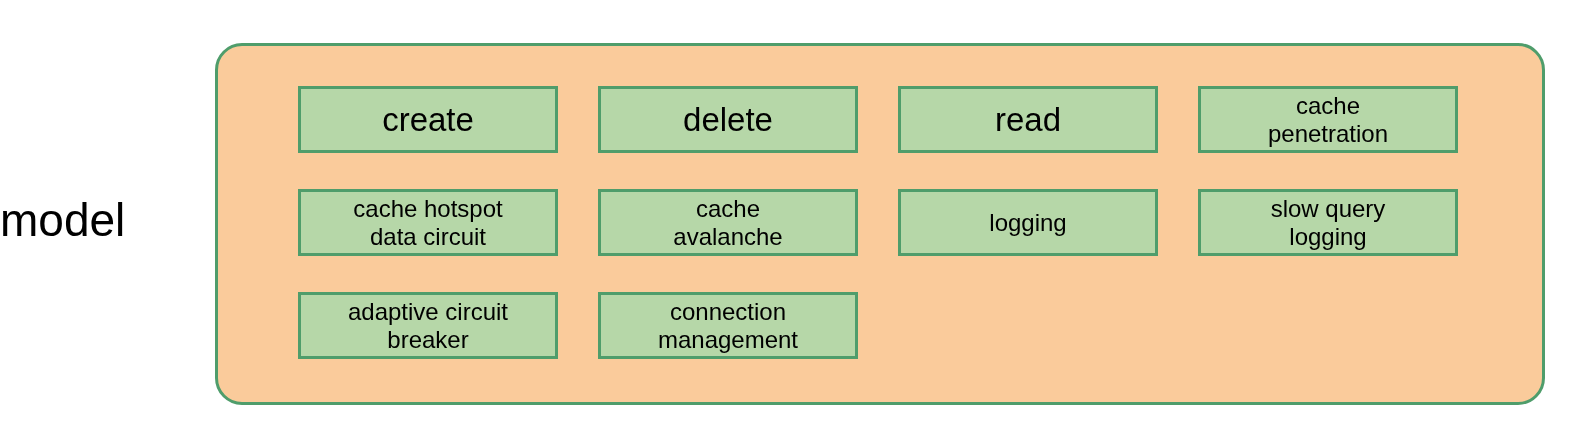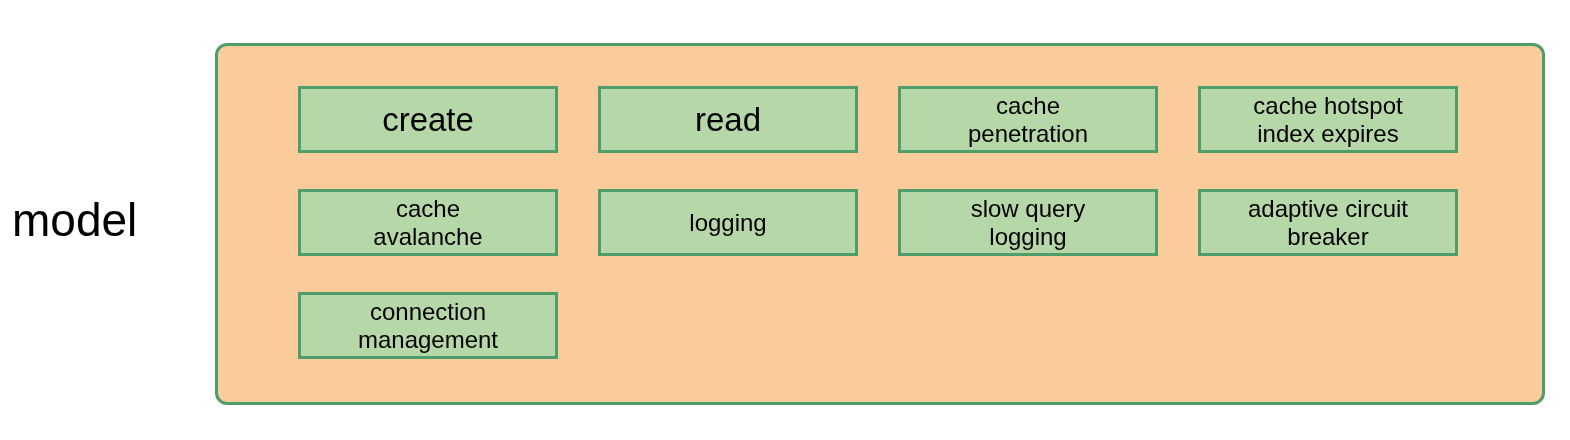--- a/index.html
+++ b/index.html
@@ -25,36 +25,35 @@
     overflow: hidden;
     display: flex;
     align-items: flex-start;
   }
   .label-col {
     width: 215px;
     height: 440px;
     display: flex;
     align-items: center;
     justify-content: flex-start;
-    padding-left: 12px;
     flex: 0 0 auto;
   }
   .model-label {
     font-size: 46px;
     line-height: 1;
     color: var(--text-color);
     white-space: nowrap;
   }
   .container {
     margin-top: 43px;
     width: 1330px;
     height: 362px;
     background: var(--container-fill);
     border: 3px solid var(--container-border);
-    border-radius: 12px;
+    border-radius: 27px;
     display: grid;
     grid-template-columns: repeat(4, 260px);
     grid-template-rows: repeat(3, 67px);
     column-gap: 40px;
     row-gap: 36px;
     padding: 40px 80px 46px 80px;
     flex: 0 0 auto;
   }
   .cell {
     background: var(--box-fill);
@@ -74,26 +73,27 @@
 </style>
 </head>
 <body>
 
 <div class="canvas">
   <div class="label-col">
     <div class="model-label">model</div>
   </div>
   <div class="container">
     <div class="cell header">create</div>
+    <div class="cell header">delete</div>
     <div class="cell header">read</div>
 
     <div class="cell">cache
 penetration</div>
     <div class="cell">cache hotspot
-index expires</div>
+data circuit</div>
     <div class="cell">cache
 avalanche</div>
 
     <div class="cell">logging</div>
     <div class="cell">slow query
 logging</div>
     <div class="cell">adaptive circuit
 breaker</div>
     <div class="cell">connection
 management</div>

